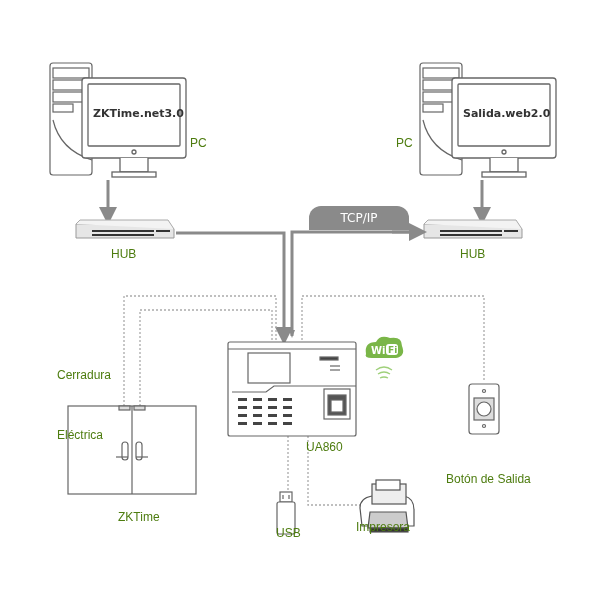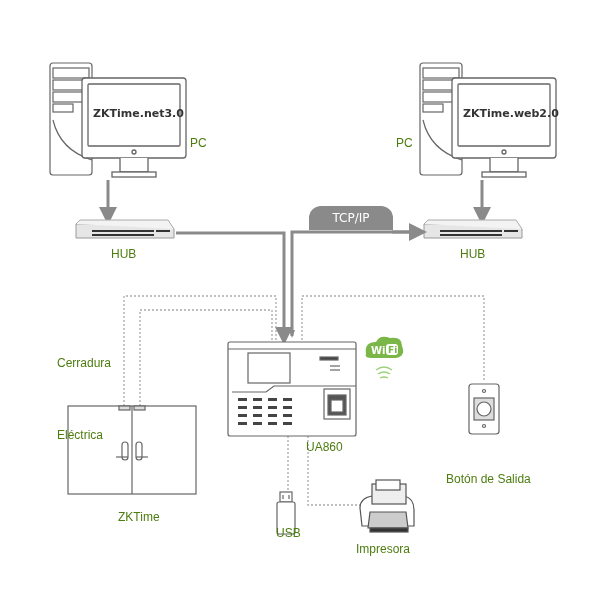--- a/index.html
+++ b/index.html
@@ -3,21 +3,21 @@
 <meta charset="utf-8">
 <style>
   html, body { margin: 0; padding: 0; background: #ffffff; }
   body { width: 600px; height: 600px; position: relative; overflow: hidden;
          font-family: "DejaVu Sans", sans-serif; color: #555; }
   svg#diagram { position: absolute; left: 0; top: 0; }
   .lbl { position: absolute; font-size: 12px; color: #4d7c0f; white-space: nowrap;
          font-family: Liberation Sans, sans-serif; }
   .screen-text { position: absolute; font-size: 11px; font-weight: bold; color: #333;
                  font-family: "DejaVu Sans", sans-serif; white-space: nowrap; }
-  .tcp { position: absolute; left: 309px; top: 206px; width: 84px; height: 24px;
+  .tcp { position: absolute; left: 309px; top: 206px; width: 100px; height: 24px;
          background: #8a8a8a; border-radius: 12px 12px 0 0; color: #fff; font-size: 12px;
          text-align: center; line-height: 24px; font-family: "DejaVu Sans", sans-serif; }
 </style>
 </head>
 <body>
 
 <svg id="diagram" width="600" height="600" viewBox="0 0 600 600">
   <defs>
     <marker id="arr" markerWidth="6" markerHeight="6" refX="3" refY="3" orient="auto">
       <path d="M0,0 L6,3 L0,6 z" fill="#8a8a8a"></path>
@@ -165,26 +165,26 @@
   <g fill="#fff" stroke="#555" stroke-width="1.2">
     <path d="M360,508 Q360,498 372,496 L404,496 Q414,498 414,510 L414,526 L362,526 Z"></path>
     <rect x="372" y="484" width="34" height="20" fill="#eee"></rect>
     <rect x="376" y="480" width="24" height="10"></rect>
     <path d="M370,512 L406,512 L408,528 L368,528 Z" fill="#ccc"></path>
     <rect x="370" y="528" width="38" height="4" fill="#333"></rect>
   </g>
 </svg>
 
 <div class="screen-text" style="left:93px; top:107px;">ZKTime.net3.0</div>
-<div class="screen-text" style="left:463px; top:107px;">ZKTime.web2.0</div>
+<div class="screen-text" style="left:463px; top:107px;">Salida.web2.0</div>
 
 <div class="lbl" style="left:190px; top:136px;">PC</div>
 <div class="lbl" style="left:396px; top:136px;">PC</div>
 <div class="lbl" style="left:111px; top:247px;">HUB</div>
 <div class="lbl" style="left:460px; top:247px;">HUB</div>
 <div class="tcp">TCP/IP</div>
 <div class="lbl" style="left:306px; top:440px;">UA860</div>
-<div class="lbl" style="left:57px; top:356px;">Cerradura</div>
+<div class="lbl" style="left:57px; top:368px;">Cerradura</div>
 <div class="lbl" style="left:57px; top:384px;margin-top:44px;">Eléctrica</div>
 <div class="lbl" style="left:118px; top:510px;">ZKTime</div>
 <div class="lbl" style="left:446px; top:448px;margin-top:24px;">Botón de Salida</div>
 <div class="lbl" style="left:276px; top:526px;">USB</div>
-<div class="lbl" style="left:356px; top:542px;">Impresora</div>
+<div class="lbl" style="left:356px; top:520px;">Impresora</div>
 
 </body></html>

